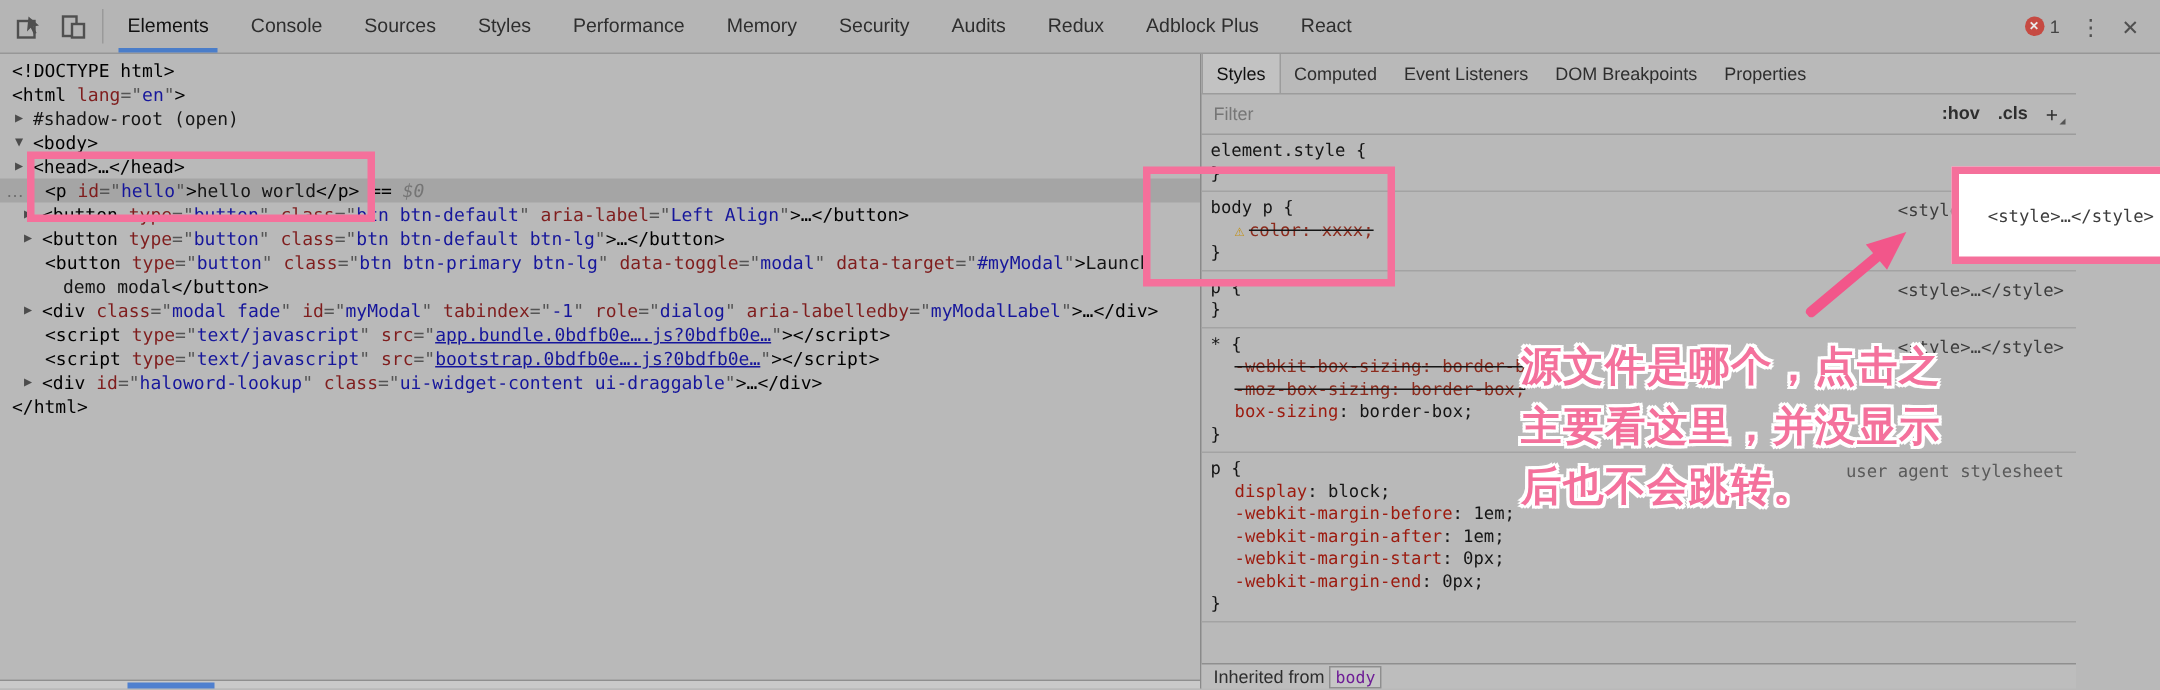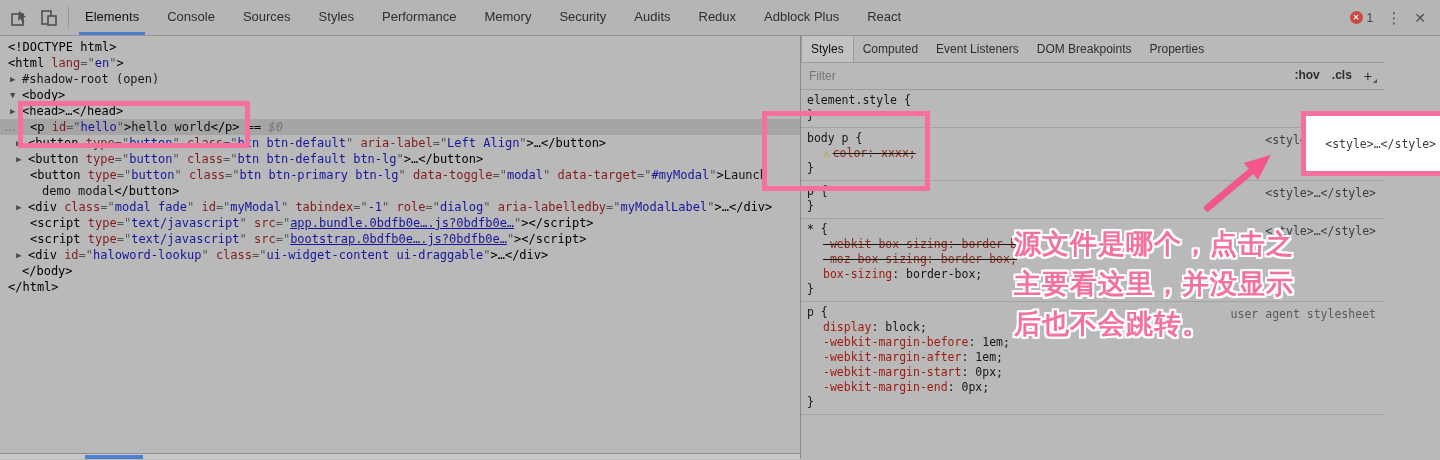--- a/index.html
+++ b/index.html
@@ -143,21 +143,20 @@
           <div class="tree-line" style="padding-left: 10px;"><span class="tw">▶</span><span class="tk-tag">&lt;head&gt;</span><span class="tk-gray">…</span><span class="tk-tag">&lt;/head&gt;</span></div>
           <div class="tree-line selected" style="padding-left: 30px;"><span class="tk-tag">&lt;p</span><span class="tk-attr"> id</span><span class="tk-sep">="</span><span class="tk-val">hello</span><span class="tk-sep">"</span><span class="tk-tag">&gt;</span><span class="tk-txt">hello world</span><span class="tk-tag">&lt;/p&gt;</span><span class="tk-gray"> == </span><span class="tk-dollar">$0</span></div>
           <div class="tree-line" style="padding-left: 16px;"><span class="tw">▶</span><span class="tk-tag">&lt;button</span><span class="tk-attr"> type</span><span class="tk-sep">="</span><span class="tk-val">button</span><span class="tk-sep">"</span><span class="tk-attr"> class</span><span class="tk-sep">="</span><span class="tk-val">btn btn-default</span><span class="tk-sep">"</span><span class="tk-attr"> aria-label</span><span class="tk-sep">="</span><span class="tk-val">Left Align</span><span class="tk-sep">"</span><span class="tk-tag">&gt;</span><span class="tk-gray">…</span><span class="tk-tag">&lt;/button&gt;</span></div>
           <div class="tree-line" style="padding-left: 16px;"><span class="tw">▶</span><span class="tk-tag">&lt;button</span><span class="tk-attr"> type</span><span class="tk-sep">="</span><span class="tk-val">button</span><span class="tk-sep">"</span><span class="tk-attr"> class</span><span class="tk-sep">="</span><span class="tk-val">btn btn-default btn-lg</span><span class="tk-sep">"</span><span class="tk-tag">&gt;</span><span class="tk-gray">…</span><span class="tk-tag">&lt;/button&gt;</span></div>
           <div class="tree-line" style="padding-left: 30px;"><span class="tk-tag">&lt;button</span><span class="tk-attr"> type</span><span class="tk-sep">="</span><span class="tk-val">button</span><span class="tk-sep">"</span><span class="tk-attr"> class</span><span class="tk-sep">="</span><span class="tk-val">btn btn-primary btn-lg</span><span class="tk-sep">"</span><span class="tk-attr"> data-toggle</span><span class="tk-sep">="</span><span class="tk-val">modal</span><span class="tk-sep">"</span><span class="tk-attr"> data-target</span><span class="tk-sep">="</span><span class="tk-val">#myModal</span><span class="tk-sep">"</span><span class="tk-tag">&gt;</span><span class="tk-txt">Launch</span></div>
           <div class="tree-line" style="padding-left: 42px;"><span class="tk-txt">demo modal</span><span class="tk-tag">&lt;/button&gt;</span></div>
           <div class="tree-line" style="padding-left: 16px;"><span class="tw">▶</span><span class="tk-tag">&lt;div</span><span class="tk-attr"> class</span><span class="tk-sep">="</span><span class="tk-val">modal fade</span><span class="tk-sep">"</span><span class="tk-attr"> id</span><span class="tk-sep">="</span><span class="tk-val">myModal</span><span class="tk-sep">"</span><span class="tk-attr"> tabindex</span><span class="tk-sep">="</span><span class="tk-val">-1</span><span class="tk-sep">"</span><span class="tk-attr"> role</span><span class="tk-sep">="</span><span class="tk-val">dialog</span><span class="tk-sep">"</span><span class="tk-attr"> aria-labelledby</span><span class="tk-sep">="</span><span class="tk-val">myModalLabel</span><span class="tk-sep">"</span><span class="tk-tag">&gt;</span><span class="tk-gray">…</span><span class="tk-tag">&lt;/div&gt;</span></div>
           <div class="tree-line" style="padding-left: 30px;"><span class="tk-tag">&lt;script</span><span class="tk-attr"> type</span><span class="tk-sep">="</span><span class="tk-val">text/javascript</span><span class="tk-sep">"</span><span class="tk-attr"> src</span><span class="tk-sep">="</span><span class="tk-lnk">app.bundle.0bdfb0e….js?0bdfb0e…</span><span class="tk-sep">"</span><span class="tk-tag">&gt;</span><span class="tk-tag">&lt;/script&gt;</span></div>
           <div class="tree-line" style="padding-left: 30px;"><span class="tk-tag">&lt;script</span><span class="tk-attr"> type</span><span class="tk-sep">="</span><span class="tk-val">text/javascript</span><span class="tk-sep">"</span><span class="tk-attr"> src</span><span class="tk-sep">="</span><span class="tk-lnk">bootstrap.0bdfb0e….js?0bdfb0e…</span><span class="tk-sep">"</span><span class="tk-tag">&gt;</span><span class="tk-tag">&lt;/script&gt;</span></div>
           <div class="tree-line" style="padding-left: 16px;"><span class="tw">▶</span><span class="tk-tag">&lt;div</span><span class="tk-attr"> id</span><span class="tk-sep">="</span><span class="tk-val">haloword-lookup</span><span class="tk-sep">"</span><span class="tk-attr"> class</span><span class="tk-sep">="</span><span class="tk-val">ui-widget-content ui-draggable</span><span class="tk-sep">"</span><span class="tk-tag">&gt;</span><span class="tk-gray">…</span><span class="tk-tag">&lt;/div&gt;</span></div>
-          <div class="tree-line" style="padding-left: 22px;"><span class="tk-tag">&lt;/body&gt;</span></div>
           <div class="tree-line" style="padding-left: 8px;"><span class="tk-tag">&lt;/html&gt;</span></div>
         </div>
       <div class="gutter-dots">…</div>
       <div class="bottom-strip">
         <span class="crumb-chip"></span>
       </div>
     </section>
 
     <section class="styles-panel">
       <div class="subtabs">
@@ -203,20 +202,24 @@
             <div>p {</div>
             <div class="prop"><span class="decl"><span class="pname">display</span><span class="psep">: </span><span class="pval">block;</span></span></div>
             <div class="prop"><span class="decl"><span class="pname">-webkit-margin-before</span><span class="psep">: </span><span class="pval">1em;</span></span></div>
             <div class="prop"><span class="decl"><span class="pname">-webkit-margin-after</span><span class="psep">: </span><span class="pval">1em;</span></span></div>
             <div class="prop"><span class="decl"><span class="pname">-webkit-margin-start</span><span class="psep">: </span><span class="pval">0px;</span></span></div>
             <div class="prop"><span class="decl"><span class="pname">-webkit-margin-end</span><span class="psep">: </span><span class="pval">0px;</span></span></div>
             <div>}</div>
             <span class="rule-link plain">user agent stylesheet</span>
           </div>
         </div>
+      <div class="inherited-bar">
+        <span>Inherited from</span>
+        <span class="inh-chip">body</span>
+      </div>
     </section>
   </div>
 
   <div class="pink-box box1"></div>
   <div class="pink-box box2"></div>
   <div class="pink-box box3">
     <span>&lt;style&gt;…&lt;/style&gt;</span>
   </div>
   <svg class="arrow-svg" width="88" height="24" viewBox="0 0 88 24">
     <line x1="3" y1="12" x2="62" y2="12" stroke="#f2568a" stroke-width="7" stroke-linecap="round"></line>

